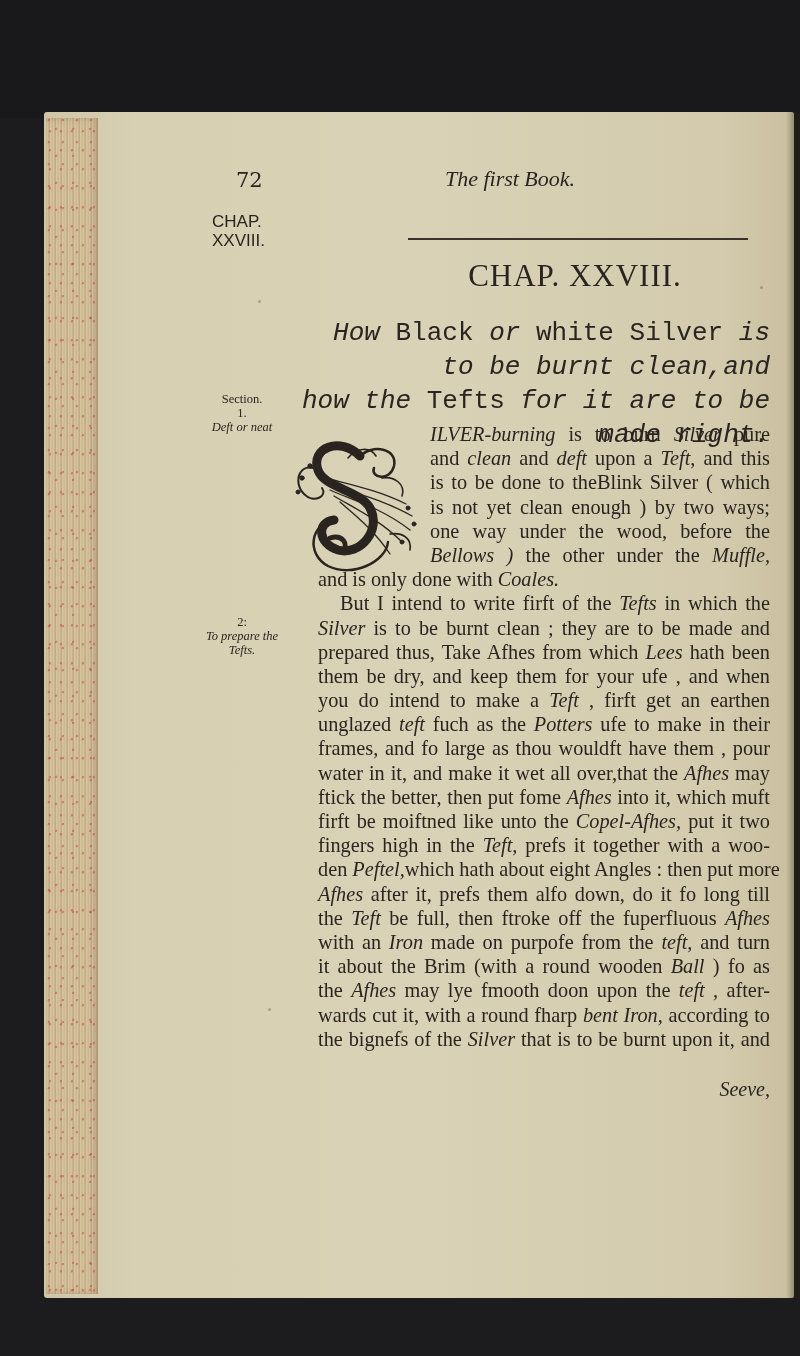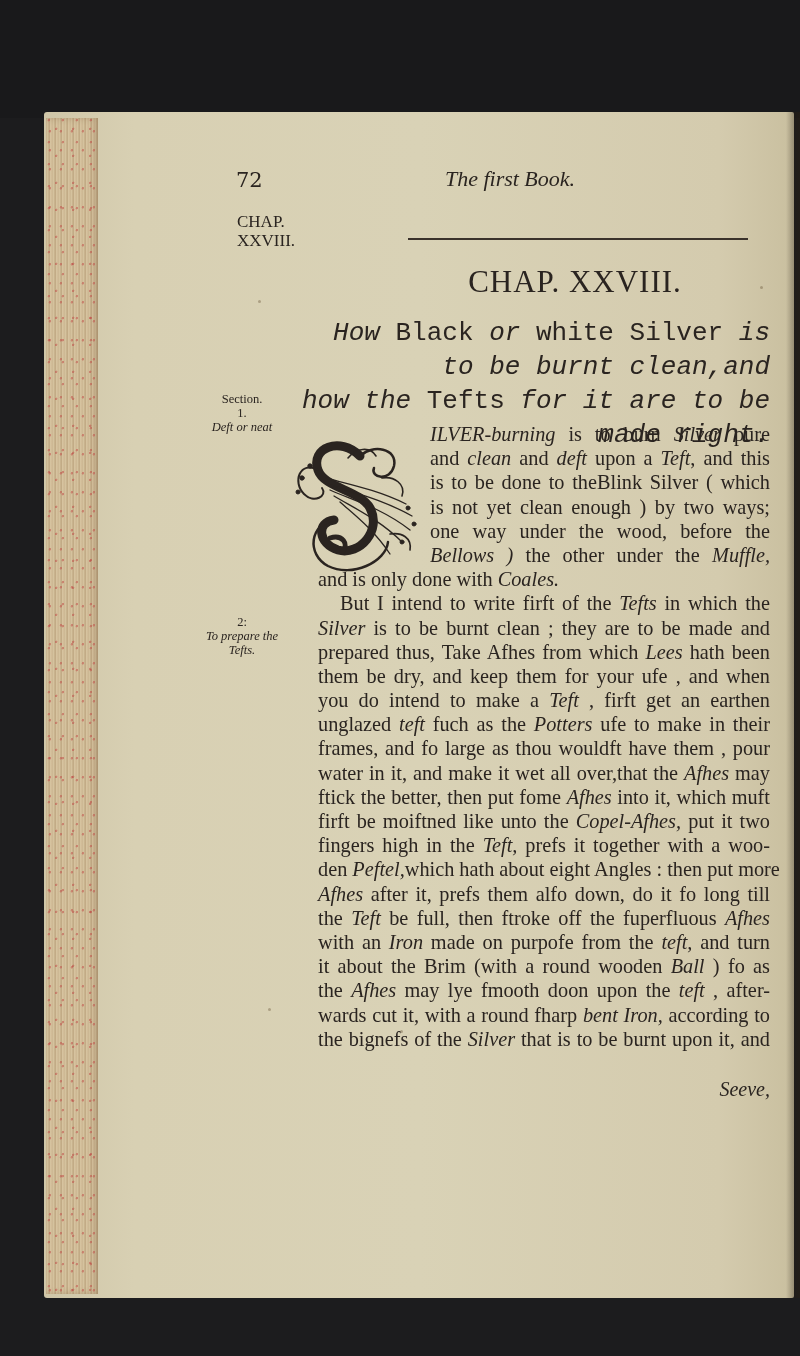--- a/index.html
+++ b/index.html
@@ -27,23 +27,23 @@
       radial-gradient(circle at 20% 10%, rgba(190,60,60,.45) 0 1px, transparent 1.5px),
       radial-gradient(circle at 60% 40%, rgba(190,60,60,.45) 0 1px, transparent 1.5px),
       radial-gradient(circle at 35% 70%, rgba(190,60,60,.45) 0 1px, transparent 1.5px);
     background-size:14px 22px, 17px 27px, 11px 19px;
   }
   .gutter-shadow { position:absolute; right:0; top:112px; width:14px; height:1186px;
     background:linear-gradient(90deg, rgba(0,0,0,0), rgba(40,30,20,.55)); }
   .abs { position:absolute; }
   .page-number { left:236px; top:168px; font-size:21px; }
   .running-head { left:0; width:1020px; top:166px; text-align:center; font-style:italic; font-size:22px; font-family:"Liberation Serif", serif; }
-  .margin-chap { left:212px; top:212px; font-size:17px; line-height:19px; font-family:Liberation Serif, serif;margin-left:25px; }
+  .margin-chap { left:212px; top:212px; font-size:17px; line-height:19px; font-family:Liberation Sans, sans-serif; }
   .rule { left:408px; top:238px; width:340px; height:2px; background:#3a322b; }
-  .chapter-heading { left:395px; width:360px; top:264px; text-align:center; font-size:31px; letter-spacing:1px; font-family:"Liberation Serif", serif; }
+  .chapter-heading { left:395px; width:360px; top:258px; text-align:center; font-size:31px; letter-spacing:1px; font-family:"Liberation Serif", serif; }
   .subtitle { left:300px; width:470px; top:316px; text-align:right; font-size:26px; line-height:34px; font-family:Liberation Mono, monospace; }
   .subtitle i { font-style:italic; }
   .margin-note { font-size:12.5px; line-height:14px; text-align:center; font-family:"Liberation Serif", serif; width:92px; }
   .note1 { left:196px; top:392px; }
   .note2 { left:196px; top:615px; }
   .margin-note i { font-style:italic; }
   .dropcap { left:290px; top:438px; width:130px; height:138px; }
   .body-text {
     left:318px; top:422px; width:452px;
     font-family:"Liberation Serif", serif; font-size:20.3px; line-height:24.2px;

